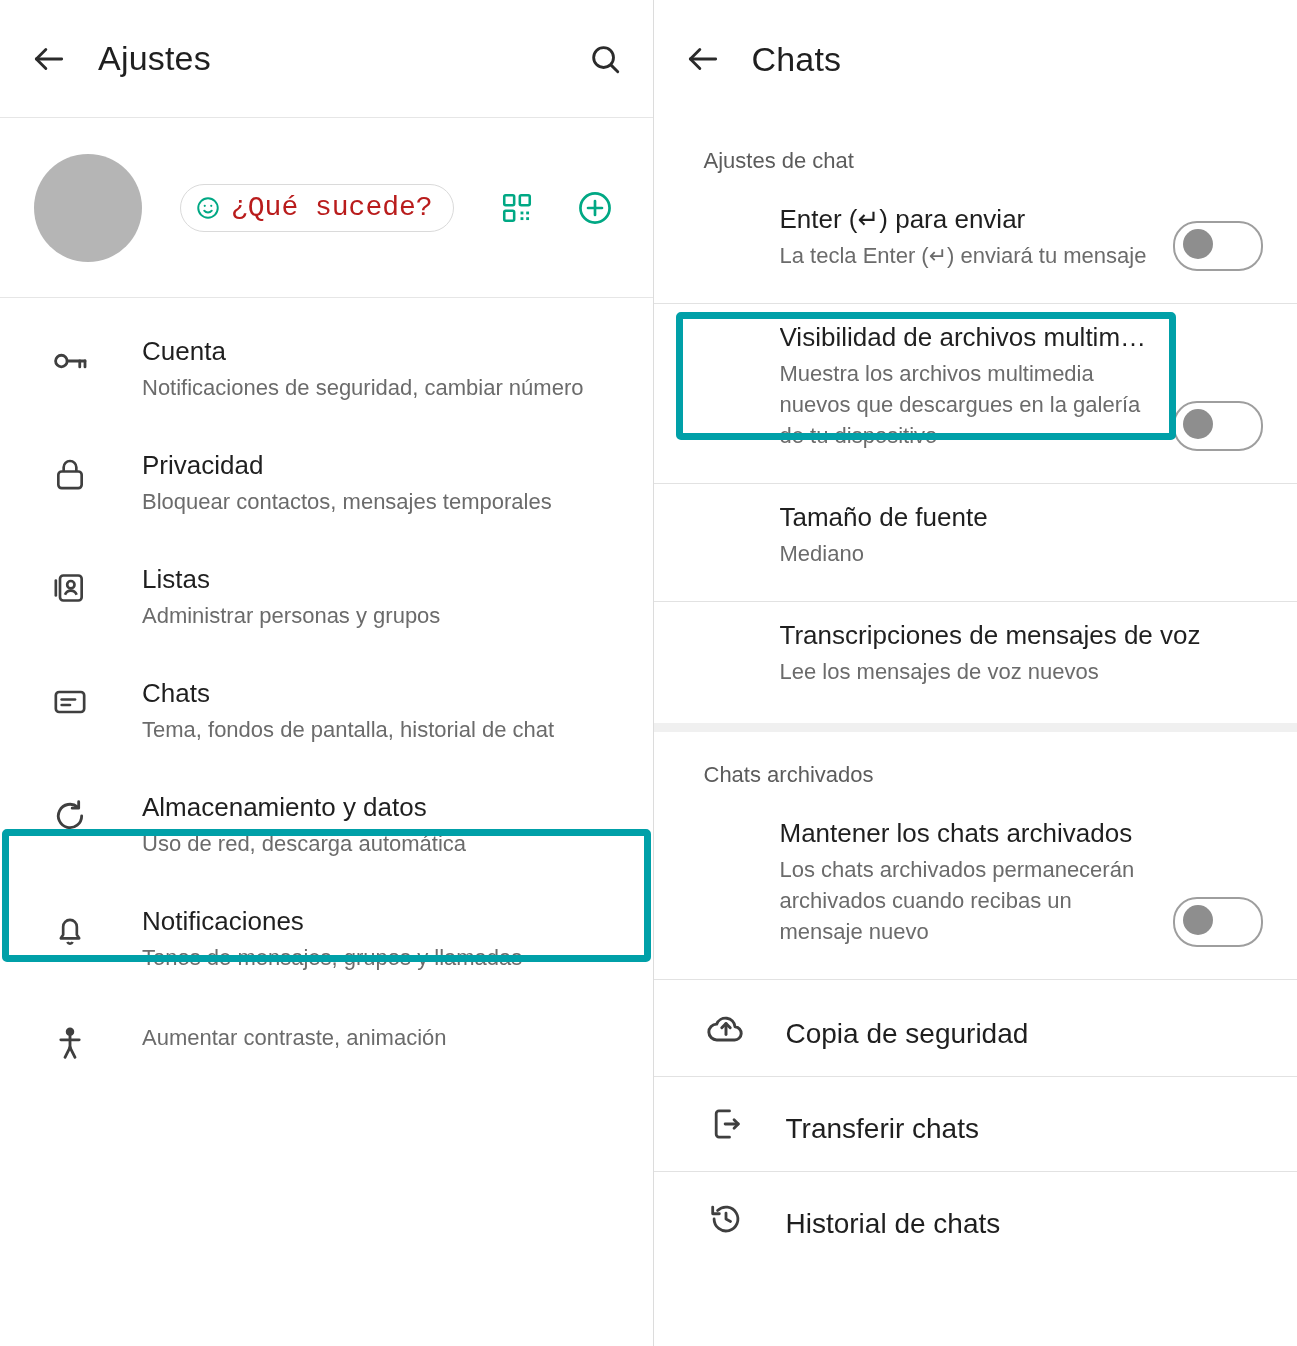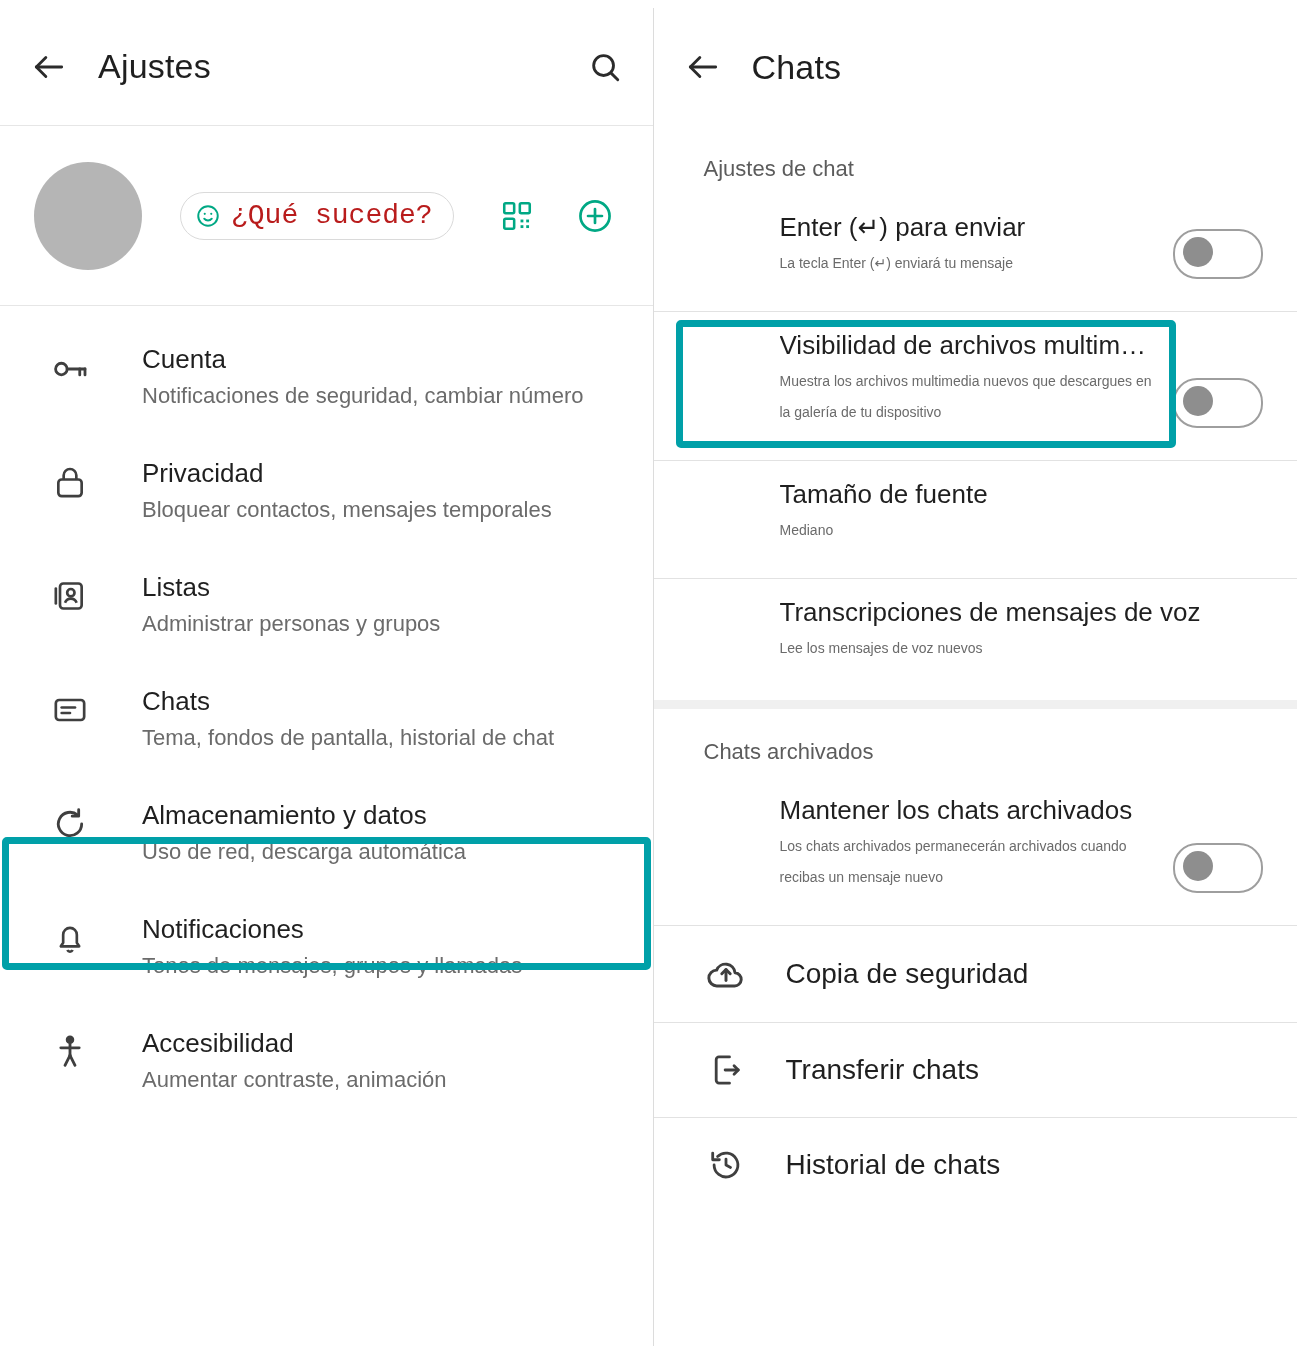--- a/index.html
+++ b/index.html
@@ -11,21 +11,20 @@
     width: 1297px;
     height: 1346px;
     font-family: "Liberation Sans", sans-serif;
     color: #202124;
     overflow: hidden;
   }
   .screen {
     display: flex;
     width: 1297px;
     height: 1030px;
-    margin-top: 8px;
   }
   .panel {
     position: relative;
     height: 1346px;
     background: #ffffff;
     overflow: hidden;
   }
   .panel-left {
     width: 653px;
     border-right: 1px solid #dcdcdc;
@@ -178,21 +177,21 @@
     box-sizing: border-box;
     position: relative;
   }
   .right-item .ri-text { flex: 1 1 auto; padding-right: 16px; }
   .ri-title {
     font-size: 26px;
     color: #1f1f1f;
     line-height: 34px;
   }
   .ri-sub {
-    font-size: 14px;
+    font-size: 22px;
     color: #6b6b6b;
     line-height: 31px;
     margin-top: 4px;
   }
   .toggle {
     width: 86px;
     height: 46px;
     flex: 0 0 86px;
     border-radius: 24px;
     background: #ffffff;
@@ -214,21 +213,21 @@
     background: #e2e2e2;
     margin: 14px 0 0 0;
   }
   .thick-divider {
     height: 9px;
     background: #f0f0f0;
     margin-top: 18px;
   }
   .row-simple {
     display: flex;
-    align-items: center;
+    align-items: flex-end;
     padding: 26px 34px 26px 44px;
     box-sizing: border-box;
   }
   .row-simple .rs-icon {
     width: 56px;
     flex: 0 0 56px;
     display: flex;
     align-items: center;
     justify-content: center;
   }
@@ -395,21 +394,20 @@
         <span class="li-icon">
           <svg width="40" height="40" viewBox="0 0 24 24" fill="none" stroke="#3f3f3f" stroke-width="1.7" stroke-linecap="round">
             <circle cx="12" cy="4.6" r="1.7" fill="#3f3f3f"></circle>
             <line x1="12" y1="7.5" x2="12" y2="14"></line>
             <line x1="6.5" y1="9.5" x2="17.5" y2="9.5"></line>
             <line x1="12" y1="14" x2="9" y2="20"></line>
             <line x1="12" y1="14" x2="15" y2="20"></line>
           </svg>
         </span>
         <div class="li-text">
-          <div class="li-title">Accesibilidad</div>
           <div class="li-sub">Aumentar contraste, animación</div>
         </div>
       </div>
 
     </div>
 
     <div class="highlight-box hl-chats"></div>
   </div>
 
   <div class="panel panel-right">

